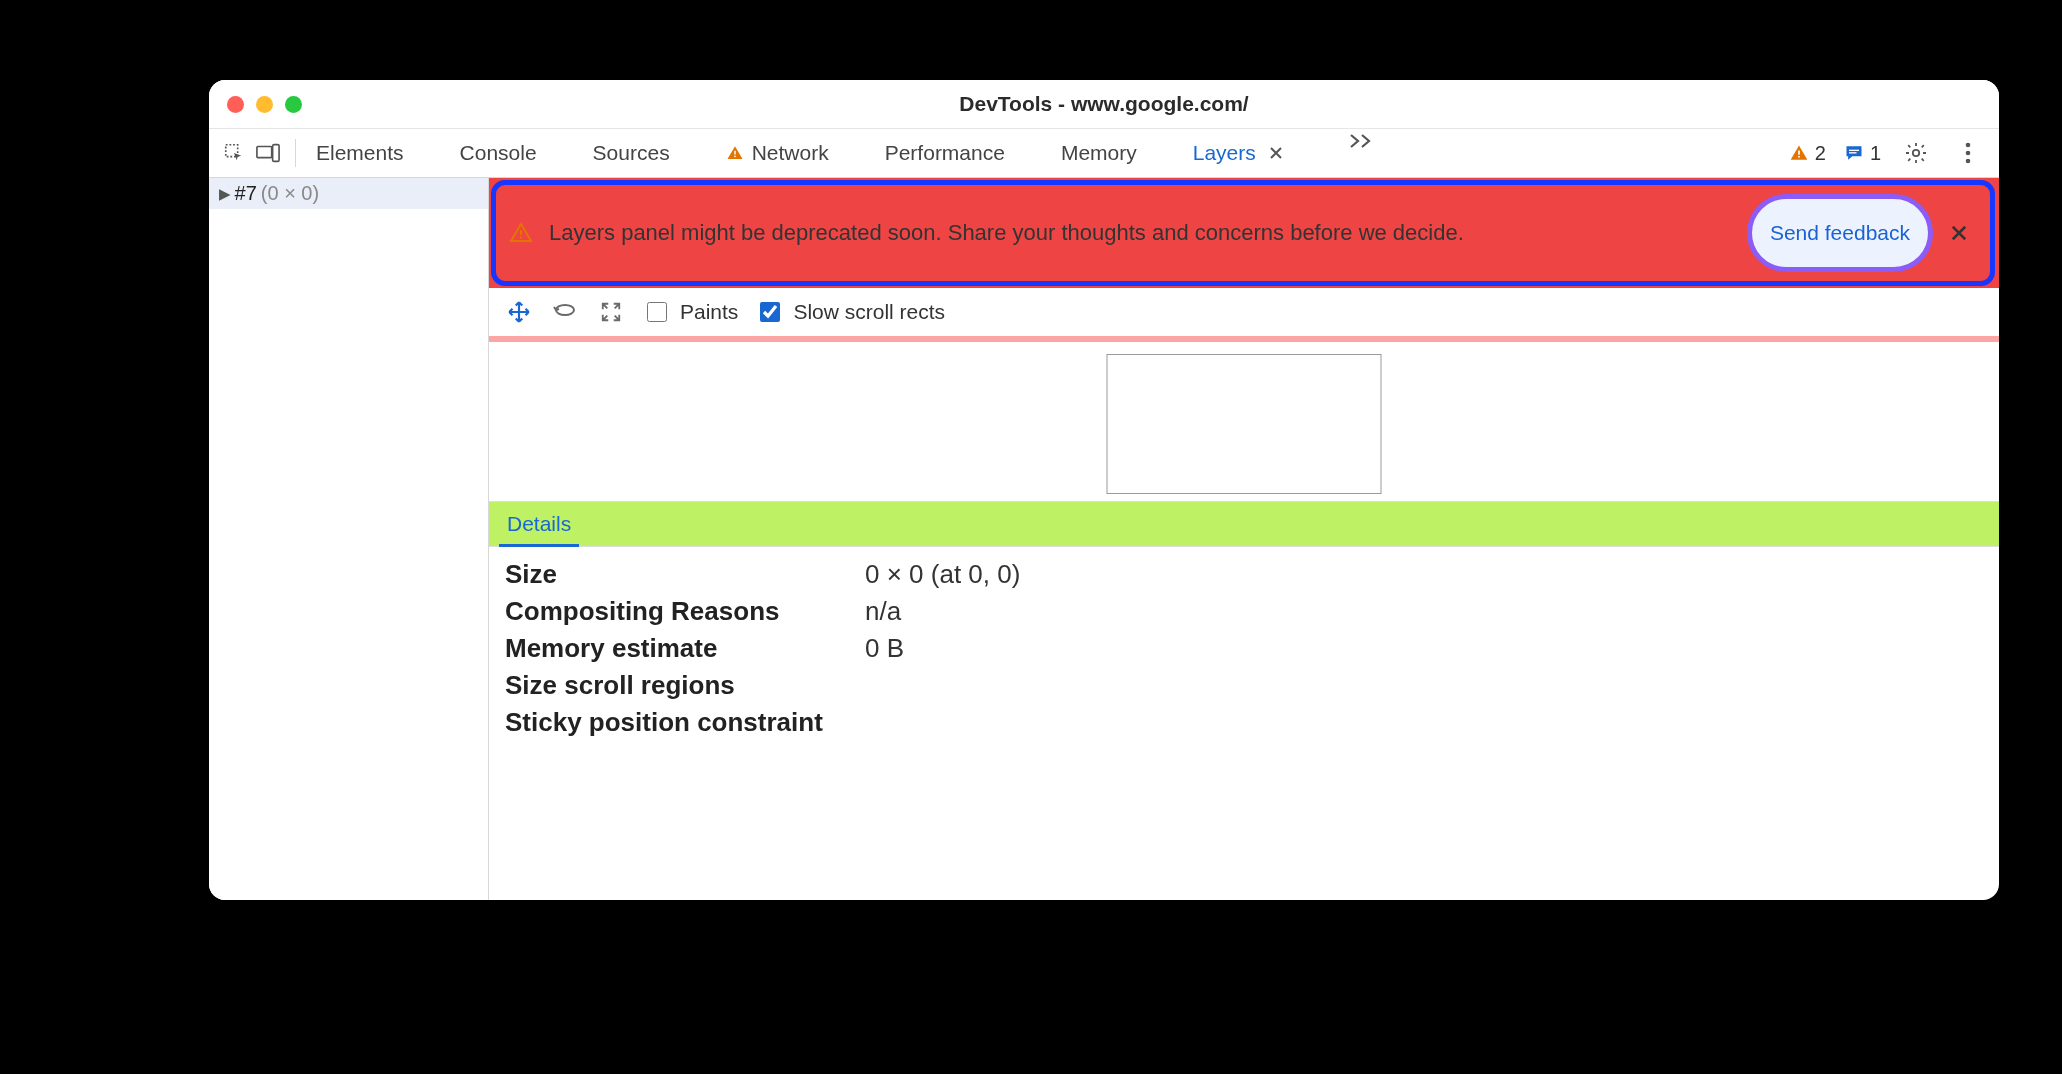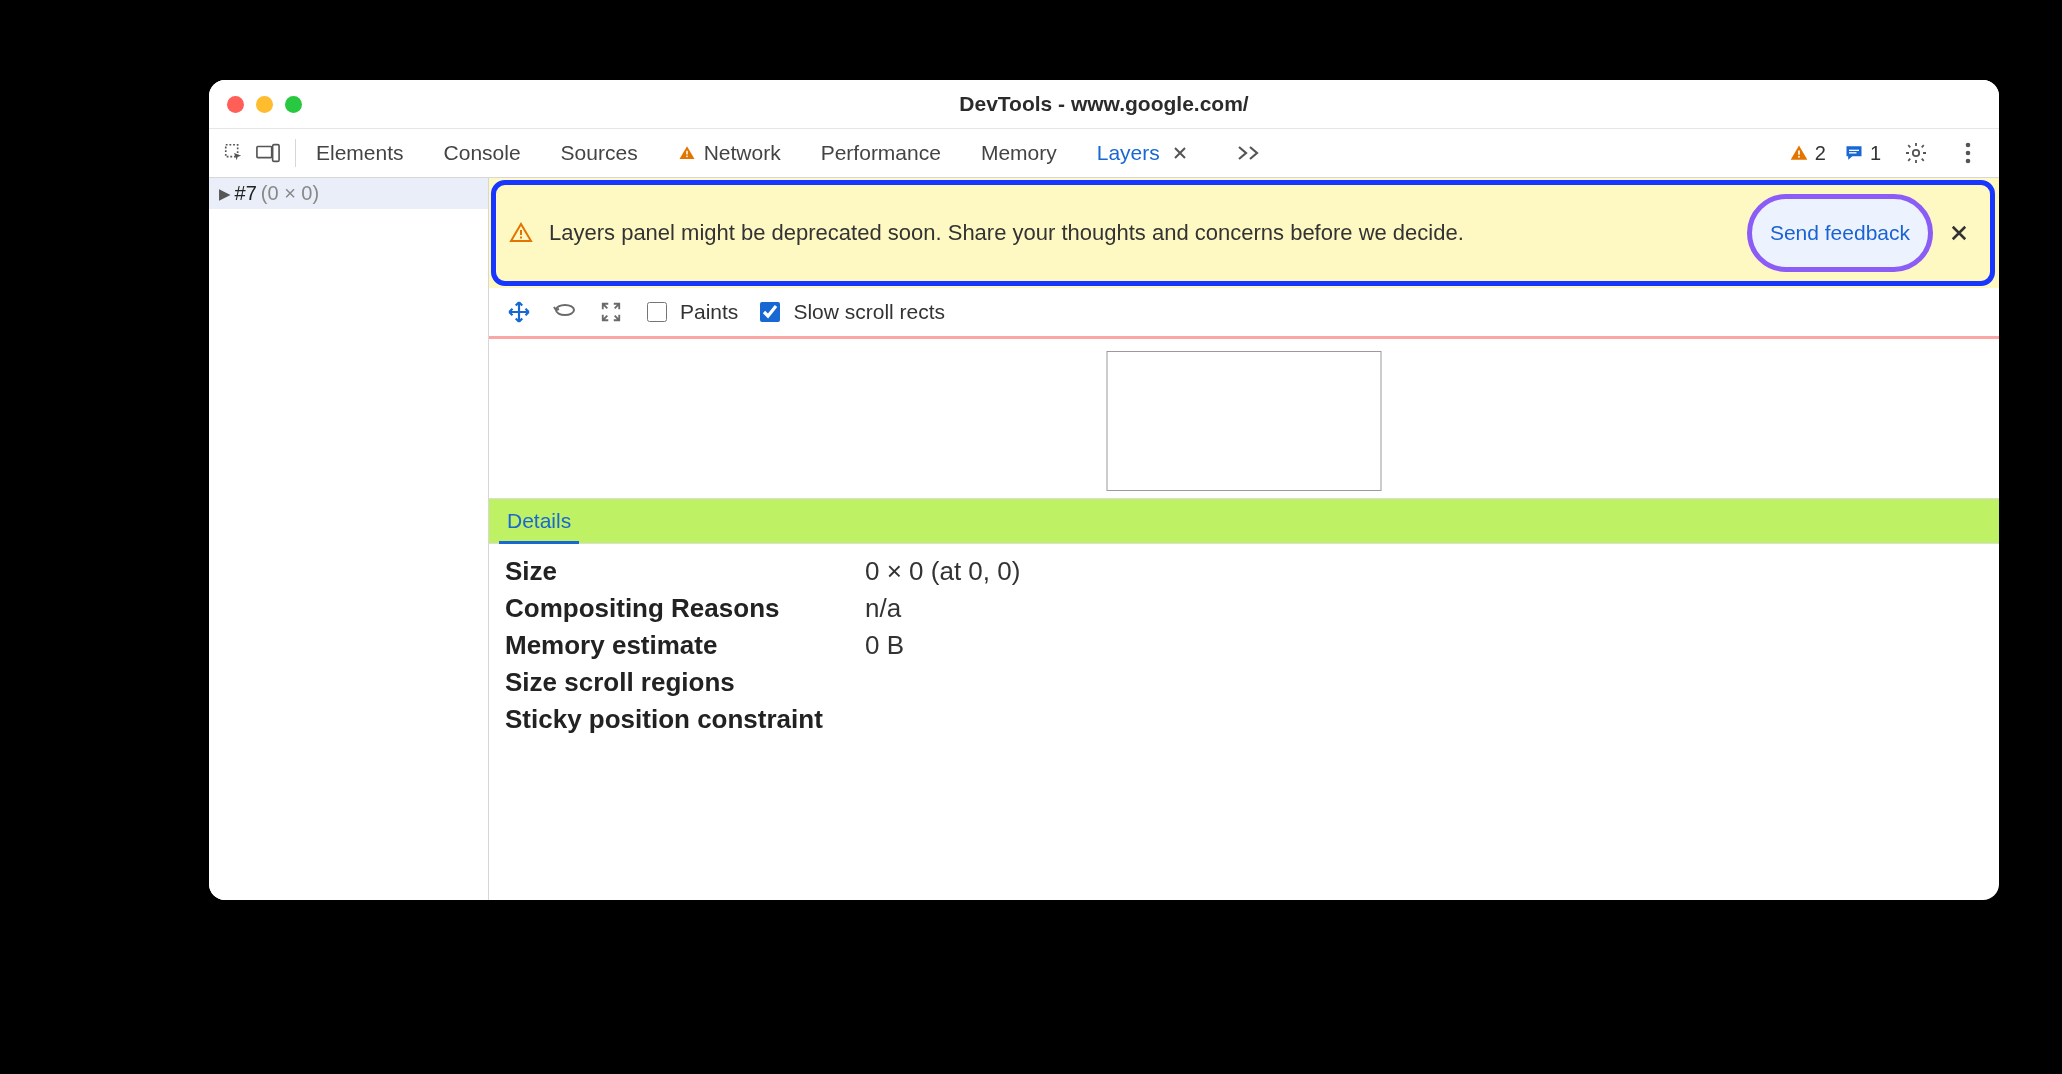--- a/index.html
+++ b/index.html
@@ -45,21 +45,21 @@
   
   .toolbar {
     height:50px;
     border-top:1px solid #e6e6e6;
     border-bottom:1px solid #d7d7d7;
     display:flex; align-items:center;
     padding:0 8px;
   }
   .tbtn { display:inline-flex; align-items:center; justify-content:center; width:34px; height:34px; color:#555; }
   .vsep { width:1px; height:28px; background:#d7d7d7; margin:0 10px; }
-  .tabs { display:flex; align-items:center; gap:32px; margin-left:6px; }
+  .tabs { display:flex; gap:48px; margin-left:6px; }
   .tab { font-size:21px; color:#444; padding:10px 4px; position:relative; display:flex; align-items:center; gap:8px; white-space:nowrap;}
   .tab.active { color:#1967d2; font-weight:500;}
   .tab.active::after {
     content:""; position:absolute; left:0; right:0; bottom:-9px; height:3px; background:#1967d2;
   }
   .tab .close { margin-left:4px; color:#555; }
   .more-chevrons { margin-left:12px; color:#555; font-size:22px; }
   .tool-right { margin-left:auto; display:flex; align-items:center; gap:18px; padding-right:6px; }
   .badge { display:flex; align-items:center; gap:6px; font-size:20px; color:#333;}
   
@@ -78,40 +78,40 @@
   
   .banner-wrap { position:relative; }
   .banner-outline {
     position:absolute; inset:2px 4px 2px 2px;
     border:5px solid #1736ff;
     border-radius:14px;
     pointer-events:none;
   }
   .banner {
     display:flex; align-items:center; gap:16px;
-    background:#fef9c3;
+    background:#ef4444;
     padding:16px 20px 16px 20px;
     min-height:72px;
   }
   .banner .msg { font-size:22px; color:#333; flex:1;}
   .feedback-btn {
     border:5px solid #8b5cf6;
     background:#ecf3fe;
     color:#1a62d4;
     border-radius:999px;
     padding:22px 18px;
     font-size:21px;
     font-weight:500;
   }
   .banner-close { color:#444; width:30px; text-align:center; font-size:22px;}
   
   .subbar {
     display:flex; align-items:center; gap:18px;
     padding:10px 16px;
-    border-bottom:3px solid #fca5a5;
+    border-bottom:6px solid #fca5a5;
   }
   .subbar .ibtn { width:28px; height:28px; display:flex; align-items:center; justify-content:center; color:#1967d2;}
   .subbar .ibtn.gray { color:#6a6a6a; }
   .chk-wrap { display:flex; align-items:center; gap:10px; font-size:21px; color:#333;}
   input[type=checkbox]{ width:20px; height:20px; accent-color:#1967d2;}
   
   .canvas { height:160px; border-bottom:1px solid #ddd; position:relative; background:#fff;}
   .layer-box {
     position:absolute; width:275px; height:140px;
     left:50%; top:12px; transform:translateX(-50%);

